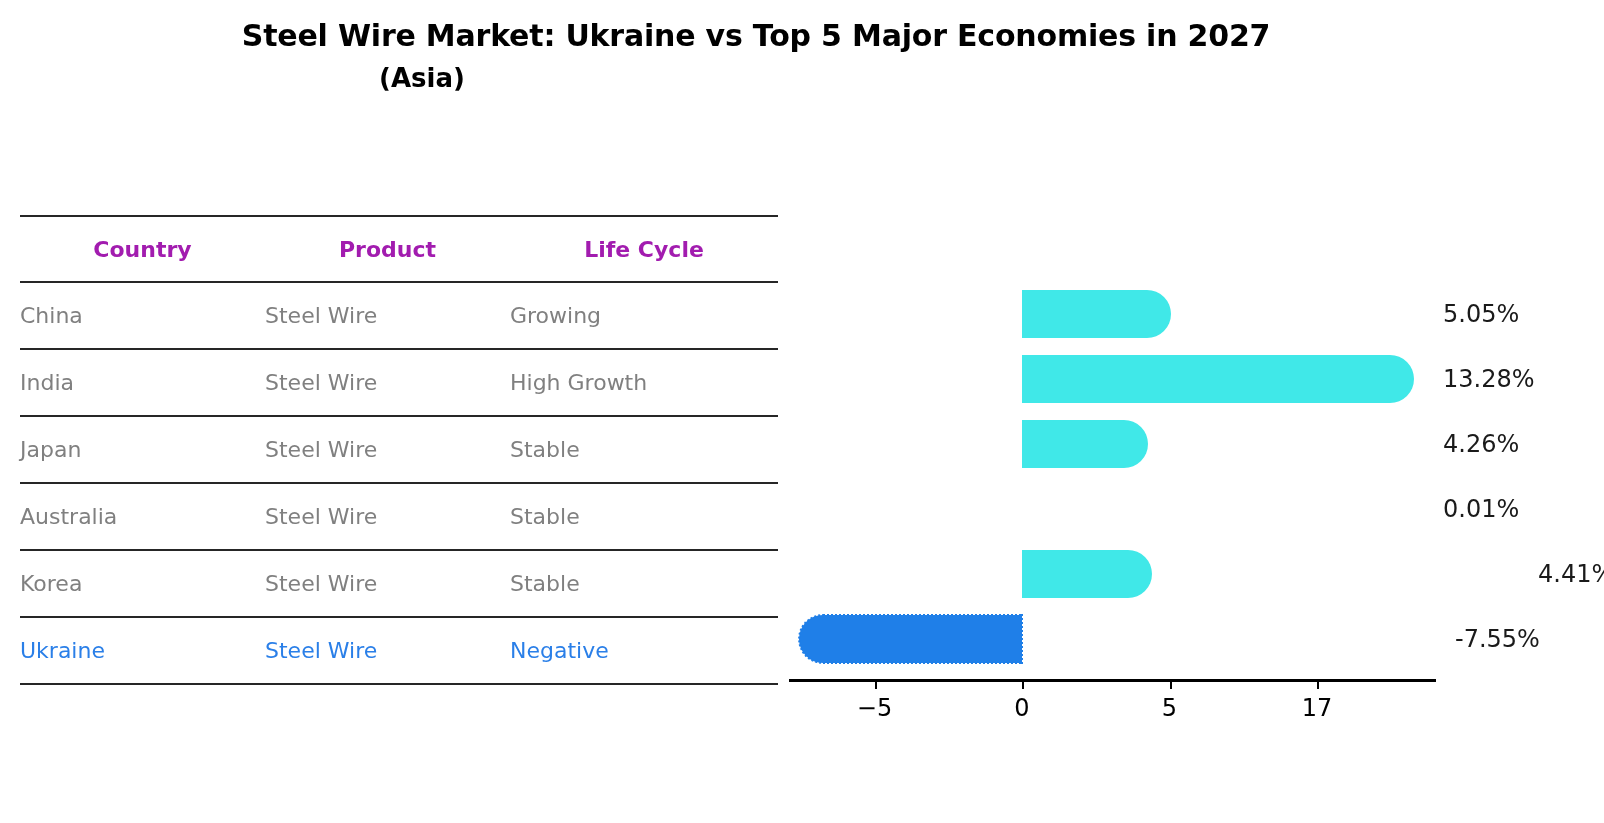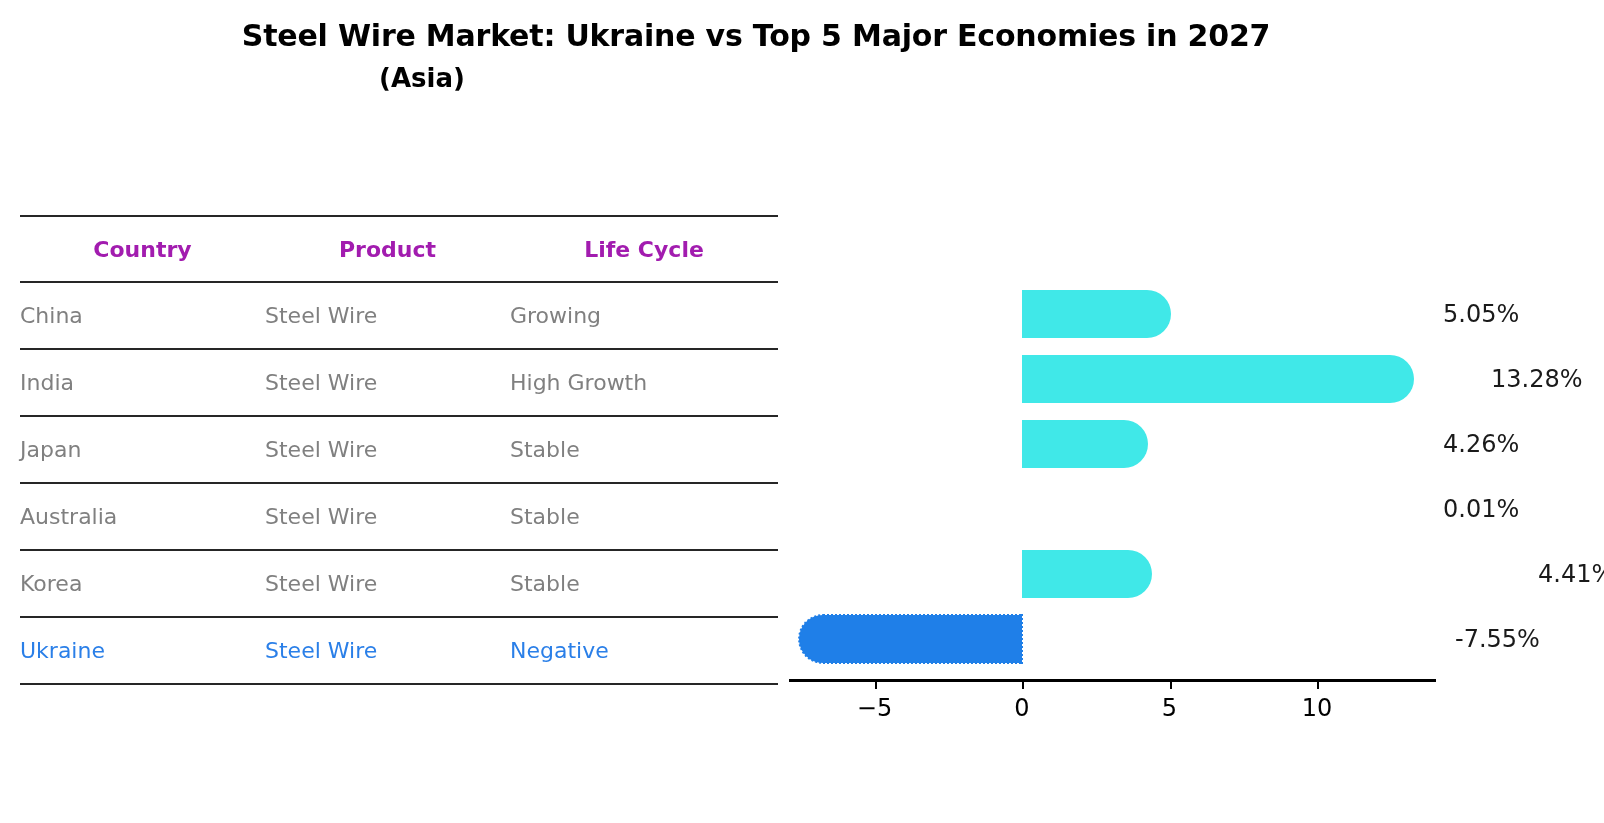--- a/index.html
+++ b/index.html
@@ -185,33 +185,33 @@
       </tr>
     </tbody>
   </table>
 </div>
 
 <div id="plot-area">
   <div id="bars-layer">
       <div class="bar positive" style="top: 290px; left: 1022px; width: 148.975px; height: 48px; background: rgb(64, 232, 232);"></div>
       <div class="bar-label" style="top: 290px; left: 1443px;">5.05%</div>
       <div class="bar positive" style="top: 355px; left: 1022px; width: 391.76px; height: 48px; background: rgb(64, 232, 232);"></div>
-      <div class="bar-label" style="top: 355px; left: 1491px; text-align: center;">13.28%</div>
+      <div class="bar-label" style="top: 355px; left: 1443px; text-align: center;">13.28%</div>
       <div class="bar positive" style="top: 420px; left: 1022px; width: 125.67px; height: 48px; background: rgb(64, 232, 232);"></div>
       <div class="bar-label" style="top: 420px; left: 1443px;">4.26%</div>
       <div class="bar-label" style="top: 485px; left: 1443px;">0.01%</div>
       <div class="bar positive" style="top: 550px; left: 1022px; width: 130.095px; height: 48px; background: rgb(64, 232, 232);"></div>
       <div class="bar-label" style="top: 550px; left: 1521px; margin-left: 17px;">4.41%</div>
       <div class="bar negative" style="top: 615px; left: 799.275px; width: 222.725px; height: 48px; background: rgb(31, 127, 232); outline: rgb(31, 127, 232) dotted 2px; outline-offset: -1px;"></div>
       <div class="bar-label" style="top: 615px; left: 1443px; margin-left: 12px;">-7.55%</div>
     </div>
   <div id="x-axis-line"></div>
   <div id="ticks-layer">
       <div class="x-tick" style="left: 874.5px;"></div>
       <div class="x-tick-label" style="left: 874.5px;">−5</div>
       <div class="x-tick" style="left: 1022px;"></div>
       <div class="x-tick-label" style="left: 1022px;">0</div>
       <div class="x-tick" style="left: 1169.5px;"></div>
       <div class="x-tick-label" style="left: 1169.5px;">5</div>
       <div class="x-tick" style="left: 1317px;"></div>
-      <div class="x-tick-label" style="left: 1317px;">10</div>
+      <div class="x-tick-label" style="left: 1317px;">17</div>
     </div>
 </div>
 
 </body></html>

